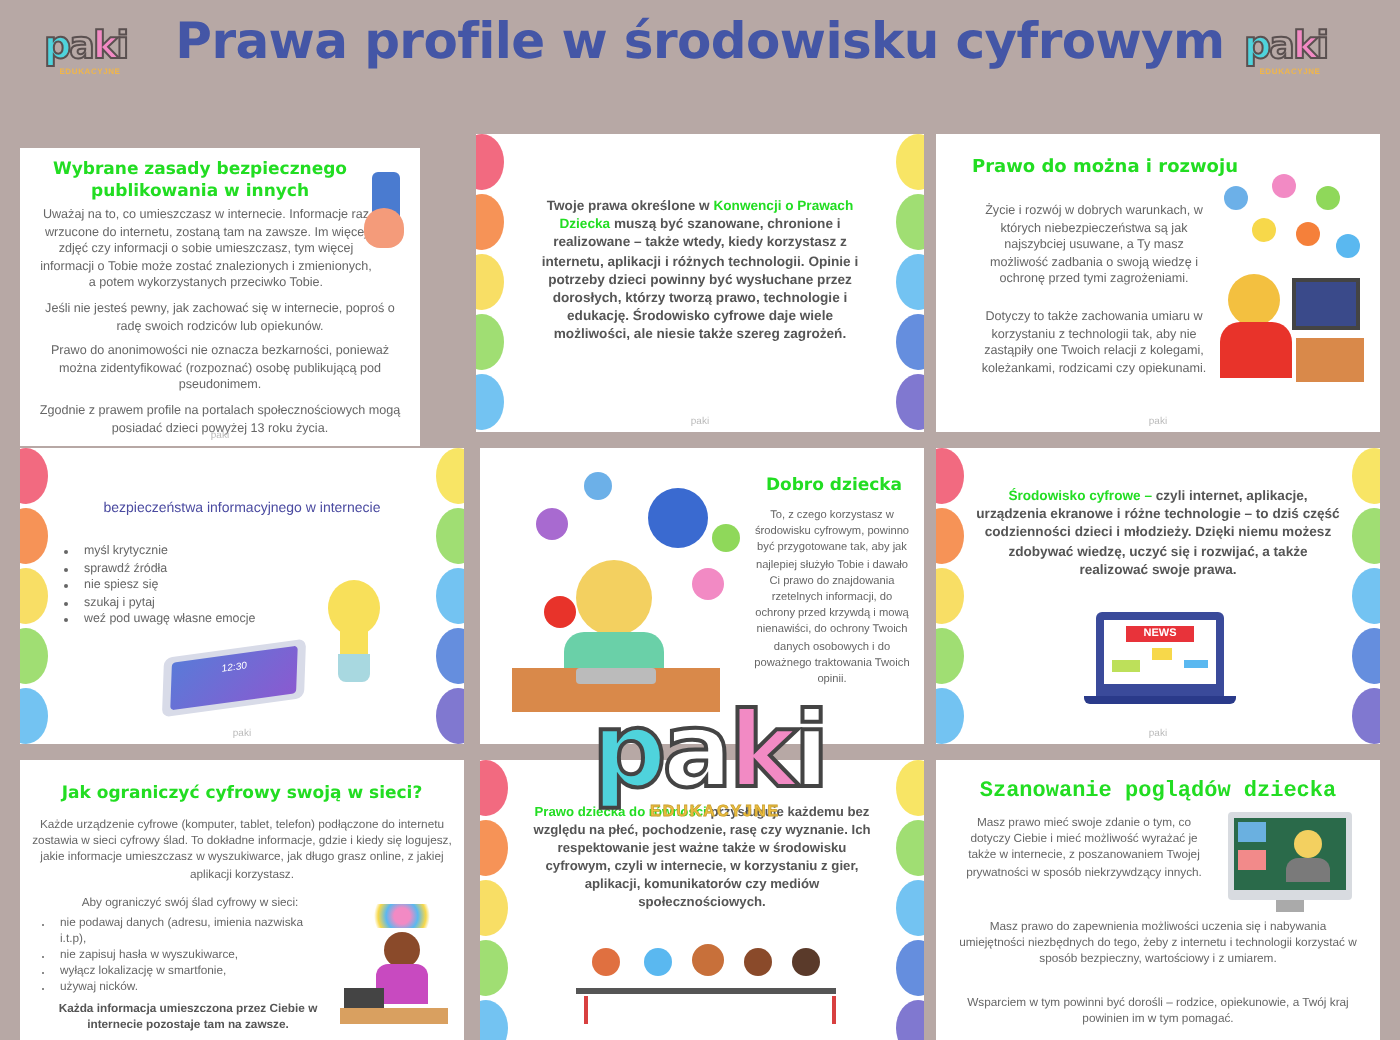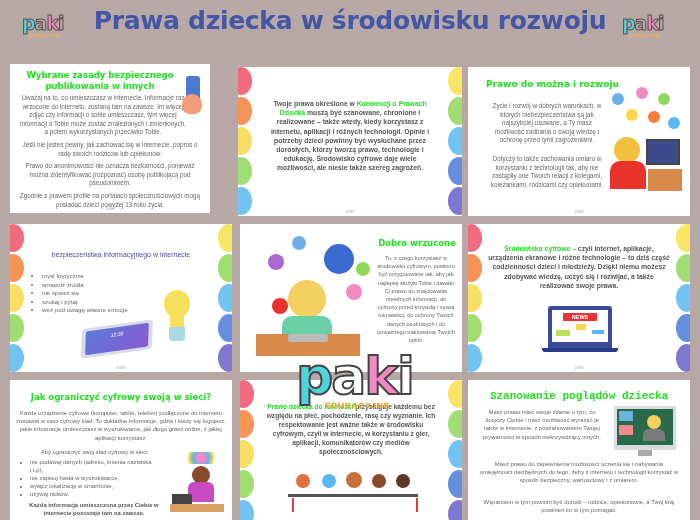--- a/index.html
+++ b/index.html
@@ -25,27 +25,27 @@
   .bigpaki .p{color:#4fd3dc;} .bigpaki .k{color:#f28ac4;}
   .bigpaki-sub{position:absolute;left:325px;top:401px;font-size:8px;font-weight:bold;color:#f0c040;letter-spacing:1px;-webkit-text-stroke:0.4px #c9a030;}
 </style>
 </head>
 <body>
 
 <div class="logo" style="left:22px;">
   <div class="word"><span class="p">p</span>a<span class="k">k</span>i</div>
   <div class="sub">EDUKACYJNE</div>
 </div>
-<div class="title">Prawa dziecka w środowisku rozwoju</div>
+<div class="title">Prawa profile w środowisku cyfrowym</div>
 <div class="logo" style="left:622px;">
   <div class="word"><span class="p">p</span>a<span class="k">k</span>i</div>
   <div class="sub">EDUKACYJNE</div>
 </div>
 
-<div class="card" style="left:10px;top:64px;width:200px;height:149px;">
+<div class="card" style="left:10px;top:74px;width:200px;height:149px;">
   <div class="g-title" style="font-size:8.5px;line-height:11px;margin-top:6px;padding-right:20px;">
     <div>Wybrane zasady bezpiecznego</div>
     <div>publikowania w innych</div>
   </div>
   <div style="position:absolute;right:6px;top:12px;width:22px;height:40px;">
     <div style="position:absolute;left:4px;top:0;width:14px;height:28px;background:#4a7bd0;border-radius:3px;"></div>
     <div style="position:absolute;left:0;top:18px;width:20px;height:20px;background:#f49b7a;border-radius:50% 50% 40% 40%;"></div>
   </div>
   <div class="txt" style="padding:2px 22px 0 8px;">Uważaj na to, co umieszczasz w internecie. Informacje raz wrzucone do internetu, zostaną tam na zawsze. Im więcej zdjęć czy informacji o sobie umieszczasz, tym więcej informacji o Tobie może zostać znalezionych i zmienionych, a potem wykorzystanych przeciwko Tobie.</div>
   <div class="txt" style="padding:4px 10px 0;">Jeśli nie jesteś pewny, jak zachować się w internecie, poproś o radę swoich rodziców lub opiekunów.</div>
@@ -134,21 +134,21 @@
     <div style="position:absolute;left:20px;top:20px;width:16px;height:16px;border-radius:50%;background:#a86ad0"></div>
     <div style="position:absolute;left:76px;top:10px;width:30px;height:30px;border-radius:50%;background:#3a6ad0"></div>
     <div style="position:absolute;left:108px;top:28px;width:14px;height:14px;border-radius:50%;background:#8fd85a"></div>
     <div style="position:absolute;left:98px;top:50px;width:16px;height:16px;border-radius:50%;background:#f28ac4"></div>
     <div style="position:absolute;left:24px;top:64px;width:16px;height:16px;border-radius:50%;background:#e8332a"></div>
     <div style="position:absolute;left:40px;top:46px;width:38px;height:38px;border-radius:50%;background:#f3d060"></div>
     <div style="position:absolute;left:34px;top:82px;width:50px;height:22px;background:#6ad0a8;border-radius:10px 10px 0 0"></div>
     <div style="position:absolute;left:8px;top:100px;width:104px;height:22px;background:#d9894a"></div>
     <div style="position:absolute;left:40px;top:100px;width:40px;height:8px;background:#bbb;border-radius:2px;"></div>
   </div>
-  <div class="g-title" style="position:absolute;left:136px;right:4px;top:14px;font-size:8.5px;">Dobro wrzucone</div>
+  <div class="g-title" style="position:absolute;left:136px;right:4px;top:14px;font-size:8.5px;">Dobro dziecka</div>
   <div class="txt" style="position:absolute;left:136px;right:6px;top:30px;font-size:5.6px;line-height:8.2px;">To, z czego korzystasz w środowisku cyfrowym, powinno być przygotowane tak, aby jak najlepiej służyło Tobie i dawało Ci prawo do znajdowania rzetelnych informacji, do ochrony przed krzywdą i mową nienawiści, do ochrony Twoich danych osobowych i do poważnego traktowania Twoich opinii.</div>
 </div>
 
 <div class="card" style="left:468px;top:224px;width:222px;height:148px;">
   <div class="dots-l">
     <div class="dot" style="background:#f0506a"></div>
       <div class="dot" style="background:#f5803a"></div>
       <div class="dot" style="background:#f7d84a"></div>
       <div class="dot" style="background:#8fd85a"></div>
       <div class="dot" style="background:#5ab8f0"></div>

